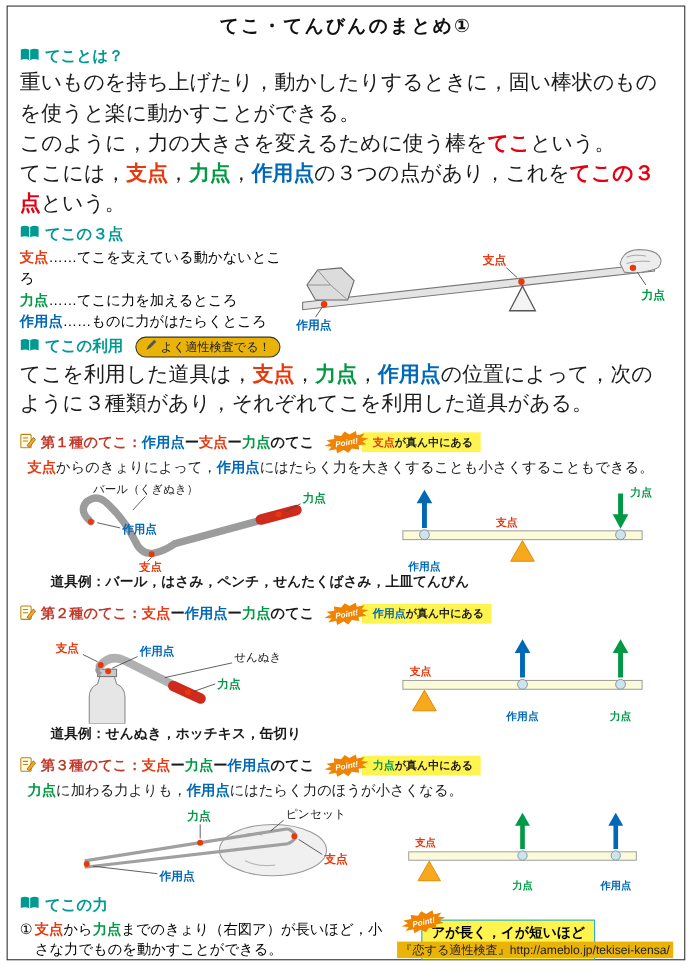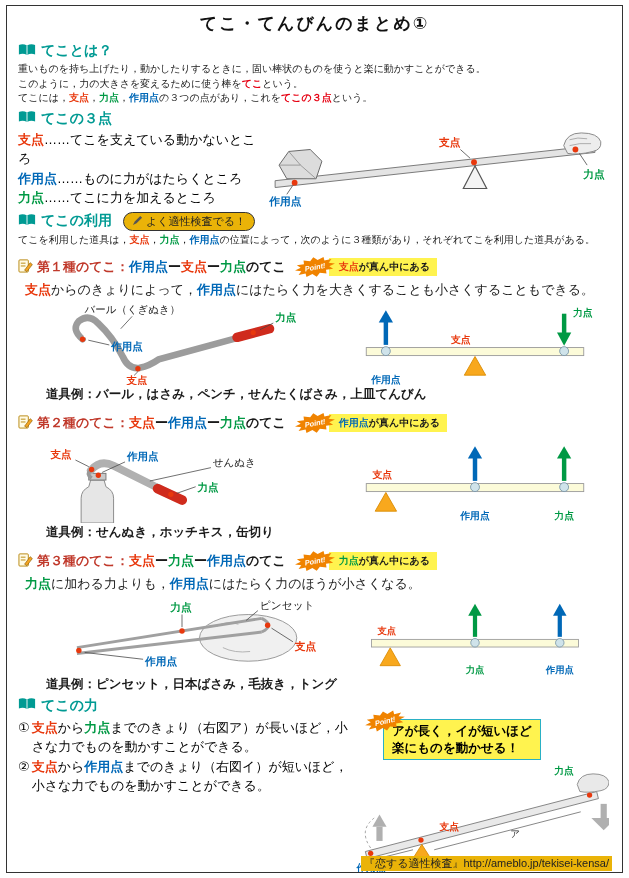--- a/index.html
+++ b/index.html
@@ -2,21 +2,21 @@
 <html><head>
 <meta charset="utf-8">
 <style>
   * { box-sizing: border-box; margin:0; padding:0; }
   html,body { background:#ffffff; }
   body { font-family:"Liberation Sans","DejaVu Sans",sans-serif; }
   .page { width:629px; height:878px; background:#fff; position:relative; padding:5px 6px; }
   .frame { border:1.5px solid #333; width:100%; height:100%; padding:3px 11px 4px; position:relative; overflow:hidden; }
   .title { text-align:center; font-size:17px; font-weight:bold; letter-spacing:2px; color:#111; padding:3px 0 3px; }
   .sec-head { display:flex; align-items:center; gap:5px; font-size:14px; font-weight:bold; color:#009a93; margin:4px 0 2px; }
-  .body { font-size:10px; line-height:1.45; color:#1a1a1a; }
+  .body { font-size:19px; line-height:1.45; color:#1a1a1a; }
   .c-red { color:#e60012; font-weight:bold; }
   .c-shiten { color:#e8380d; font-weight:bold; }
   .c-rikiten { color:#009944; font-weight:bold; }
   .c-sayoten { color:#0068b7; font-weight:bold; }
   .defs-row { display:flex; align-items:flex-start; }
   .defs { width:250px; font-size:13px; line-height:1.5; }
   .oval-badge { display:inline-flex; align-items:center; gap:3px; border:1.2px solid #333; border-radius:11px; padding:1px 8px; font-size:11px; font-weight:normal; color:#222; background:#eab308; margin-left:6px; }
   .type-head { display:flex; align-items:center; font-size:13px; font-weight:bold; color:#1a1a1a; margin:7px 0 1px; white-space:nowrap; }
   .t-label { color:#c0392b; }
   .pointwrap { display:flex; align-items:center; margin-left:8px; }
@@ -61,22 +61,22 @@
   <div class="sec-head">
     <span><svg width="18" height="14" viewBox="0 0 20 15">
             <path d="M1,2 Q5.5,0 10,2.5 Q14.5,0 19,2 L19,12.5 Q14.5,10.5 10,13 Q5.5,10.5 1,12.5 Z" fill="#009a93"></path>
             <line x1="10" y1="2.5" x2="10" y2="13" stroke="#fff" stroke-width="1"></line>
           </svg></span>
     <span>てこの３点</span>
   </div>
   <div class="defs-row">
     <div class="defs">
       <div><span class="c-shiten">支点</span><span>……てこを支えている動かないところ</span></div>
+      <div><span class="c-rikiten">力点</span><span>……てこに力を加えるところ</span></div>
       <div><span class="c-sayoten">作用点</span><span>……ものに力がはたらくところ</span></div>
-      <div><span class="c-rikiten">力点</span><span>……てこに力を加えるところ</span></div>
     </div>
     <svg width="350" height="78" viewBox="0 0 350 80" style="flex:none;margin-left:2px;">
       <polygon points="10,52 338,16 338,23 10,59" fill="#e4e4e4" stroke="#777" stroke-width="1"></polygon>
       <polygon points="215,37 203,60 227,60" fill="#f4f4f4" stroke="#555" stroke-width="1.2"></polygon>
       <polygon points="22,50 14,36 24,22 46,20 58,32 52,50" fill="#dcdcdc" stroke="#666"></polygon>
       <path d="M24,22 L36,36 L52,50 M36,36 L14,36" stroke="#888" stroke-width="0.8" fill="none"></path>
       <path d="M306,16 Q309,3 324,3 Q341,3 344,12 Q345,20 336,22 Q320,26 310,24 Z" fill="#ededed" stroke="#888"></path>
       <path d="M312,10 Q320,7 330,9 M312,16 Q322,13 334,14" stroke="#999" stroke-width="0.8" fill="none"></path>
       <circle cx="30" cy="54" r="3" fill="#e8380d"></circle>
       <circle cx="214" cy="33" r="3" fill="#e8380d"></circle>
@@ -273,21 +273,20 @@
       <circle cx="234" cy="54" r="5" fill="#cfe3ea" stroke="#7b97a8"></circle>
       <line x1="134" y1="47" x2="134" y2="20" stroke="#009944" stroke-width="5"></line>
       <polygon points="134,8 126,22 142,22" fill="#009944"></polygon>
       <line x1="234" y1="47" x2="234" y2="20" stroke="#0068b7" stroke-width="5"></line>
       <polygon points="234,8 226,22 242,22" fill="#0068b7"></polygon>
       <text x="30" y="44" text-anchor="middle" class="sf-red">支点</text>
       <text x="134" y="90" text-anchor="middle" class="sf-green">力点</text>
       <text x="234" y="90" text-anchor="middle" class="sf-blue">作用点</text>
     </svg>
   </div>
-  <div class="tools">道具例：ピンセット，日本ばさみ，毛抜き，トング</div>
 
   <div class="sec-head">
     <span><svg width="18" height="14" viewBox="0 0 20 15">
             <path d="M1,2 Q5.5,0 10,2.5 Q14.5,0 19,2 L19,12.5 Q14.5,10.5 10,13 Q5.5,10.5 1,12.5 Z" fill="#009a93"></path>
             <line x1="10" y1="2.5" x2="10" y2="13" stroke="#fff" stroke-width="1"></line>
           </svg></span>
     <span>てこの力</span>
   </div>
   <div class="force-row">
     <div class="force-left">

